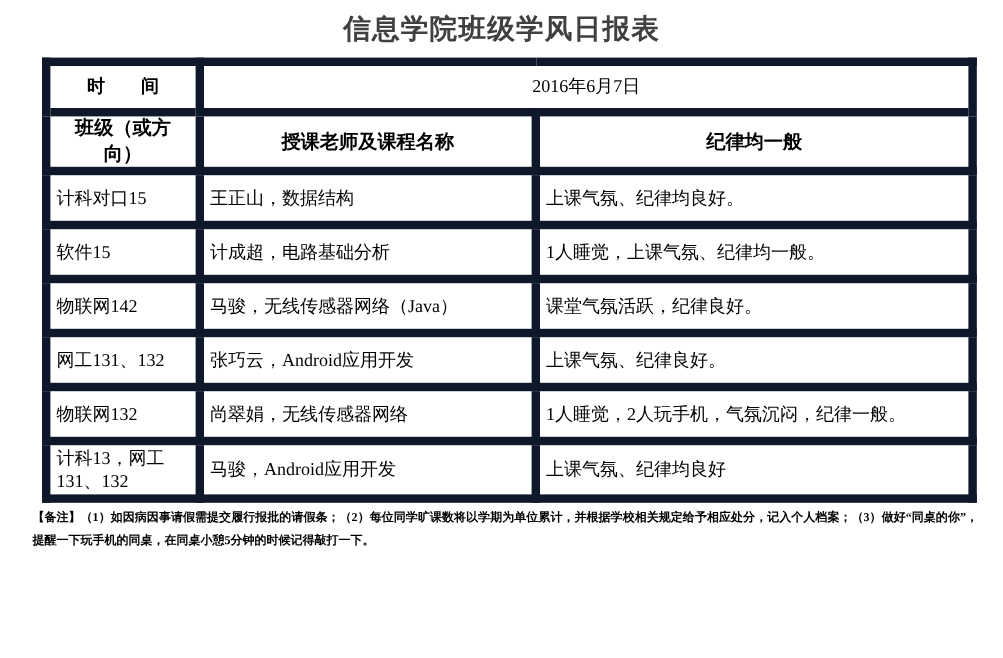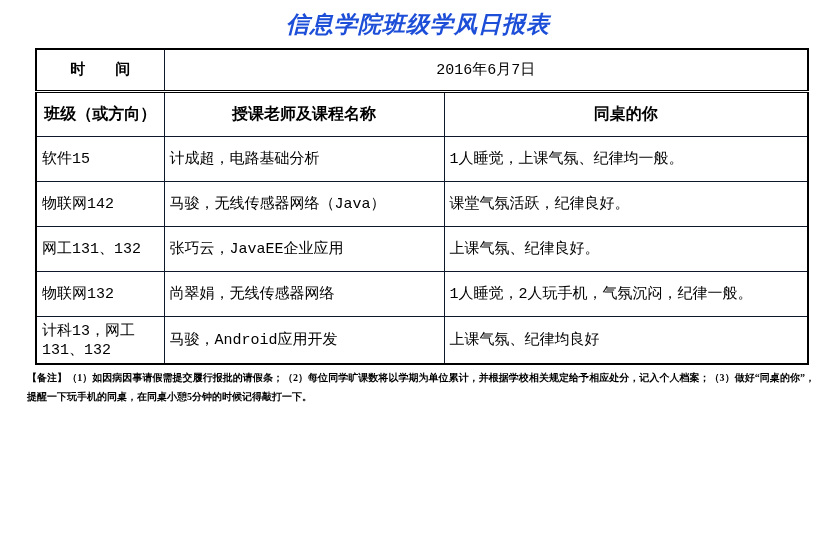--- a/index.html
+++ b/index.html
@@ -22,26 +22,25 @@
   }
 
   table.report {
     border-collapse: collapse;
     table-layout: fixed;
     margin-left: 35px;
     width: 772px;
     border: 2px solid #000;
   }
   table.report td {
-    border: 1px solid #0f172a;
+    border: 7px solid #0f172a;
     font-size: 15px;
     padding: 0 5px;
     vertical-align: middle;
     overflow: hidden;
-    font-family: Liberation Mono, monospace;
   }
   tr.time-row td {
     height: 42px;
     border-bottom: 3px double #000;
   }
   tr.head-row td { height: 45px; font-size: 16px; }
   tr.data-row td { height: 45px; }
   tr.data-row.tall td { height: 48px; }
 
   .bold { font-weight: bold; text-align: center; }
@@ -54,52 +53,57 @@
     font-size: 10px;
     line-height: 19px;
     text-align: justify;
   }
 </style>
 </head>
 <body>
 
 <div class="page">
 
-  <div class="doc-title" style="color: #1d4ed8; font-style: italic;">信息学院班级学风日报表</div>
+  <div class="doc-title" style="color: #404040;">信息学院班级学风日报表</div>
 
   <table class="report">
     <colgroup>
       <col style="width:128px">
       <col style="width:280px">
       <col style="width:364px">
     </colgroup>
     <tbody>
       <tr class="time-row">
         <td class="bold center">时　　间</td>
         <td class="center" colspan="2">2016年6月7日</td>
       </tr>
       <tr class="head-row">
         <td class="bold">班级（或方向）</td>
         <td class="bold center">授课老师及课程名称</td>
-        <td class="bold center">同桌的你</td>
+        <td class="bold center">纪律均一般</td>
       </tr>
 
+      <tr class="data-row">
+        <td>计科对口15</td>
+        <td>王正山，数据结构</td>
+        <td>上课气氛、纪律均良好。</td>
+      </tr>
       <tr class="data-row">
         <td>软件15</td>
         <td>计成超，电路基础分析</td>
         <td> 1人睡觉，上课气氛、纪律均一般。</td>
       </tr>
       <tr class="data-row">
         <td>物联网142</td>
         <td>马骏，无线传感器网络（Java）</td>
         <td>课堂气氛活跃，纪律良好。</td>
       </tr>
       <tr class="data-row">
         <td>网工131、132</td>
-        <td>张巧云，JavaEE企业应用</td>
+        <td>张巧云，Android应用开发</td>
         <td>上课气氛、纪律良好。</td>
       </tr>
       <tr class="data-row">
         <td>物联网132</td>
         <td>尚翠娟，无线传感器网络</td>
         <td>1人睡觉，2人玩手机，气氛沉闷，纪律一般。</td>
       </tr>
       <tr class="data-row tall">
         <td>计科13，网工131、132</td>
         <td>马骏，Android应用开发</td>

